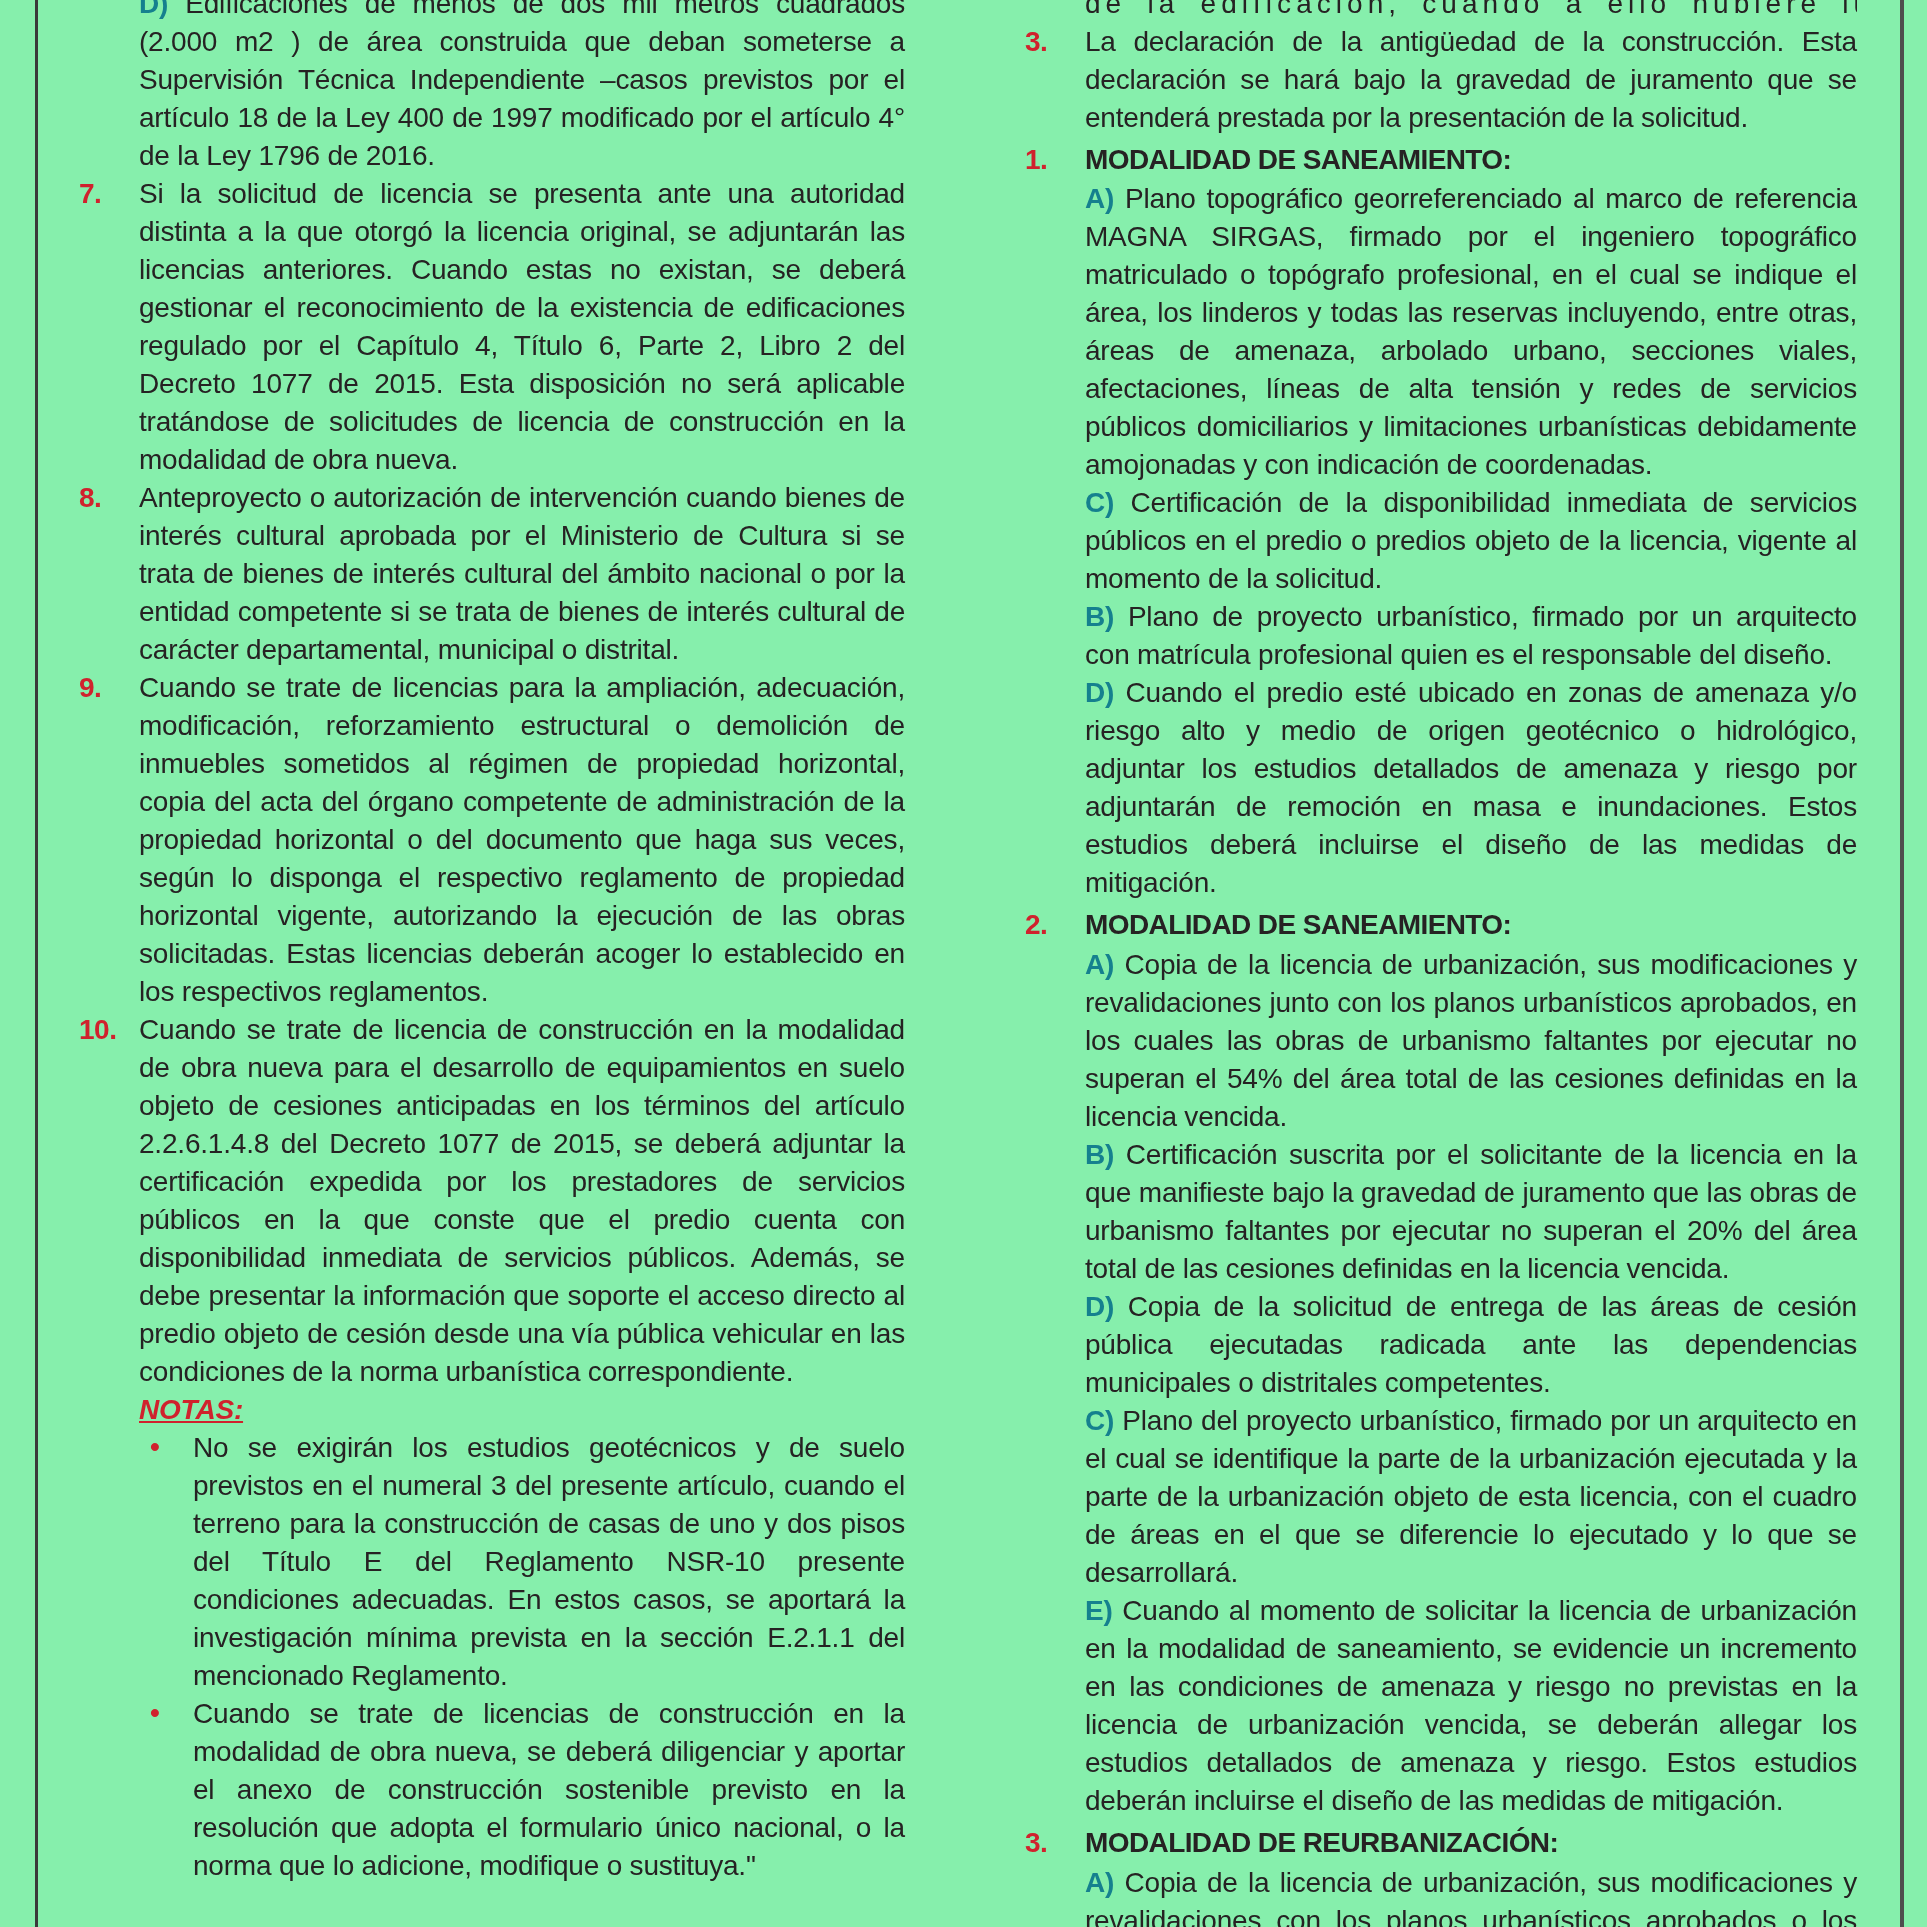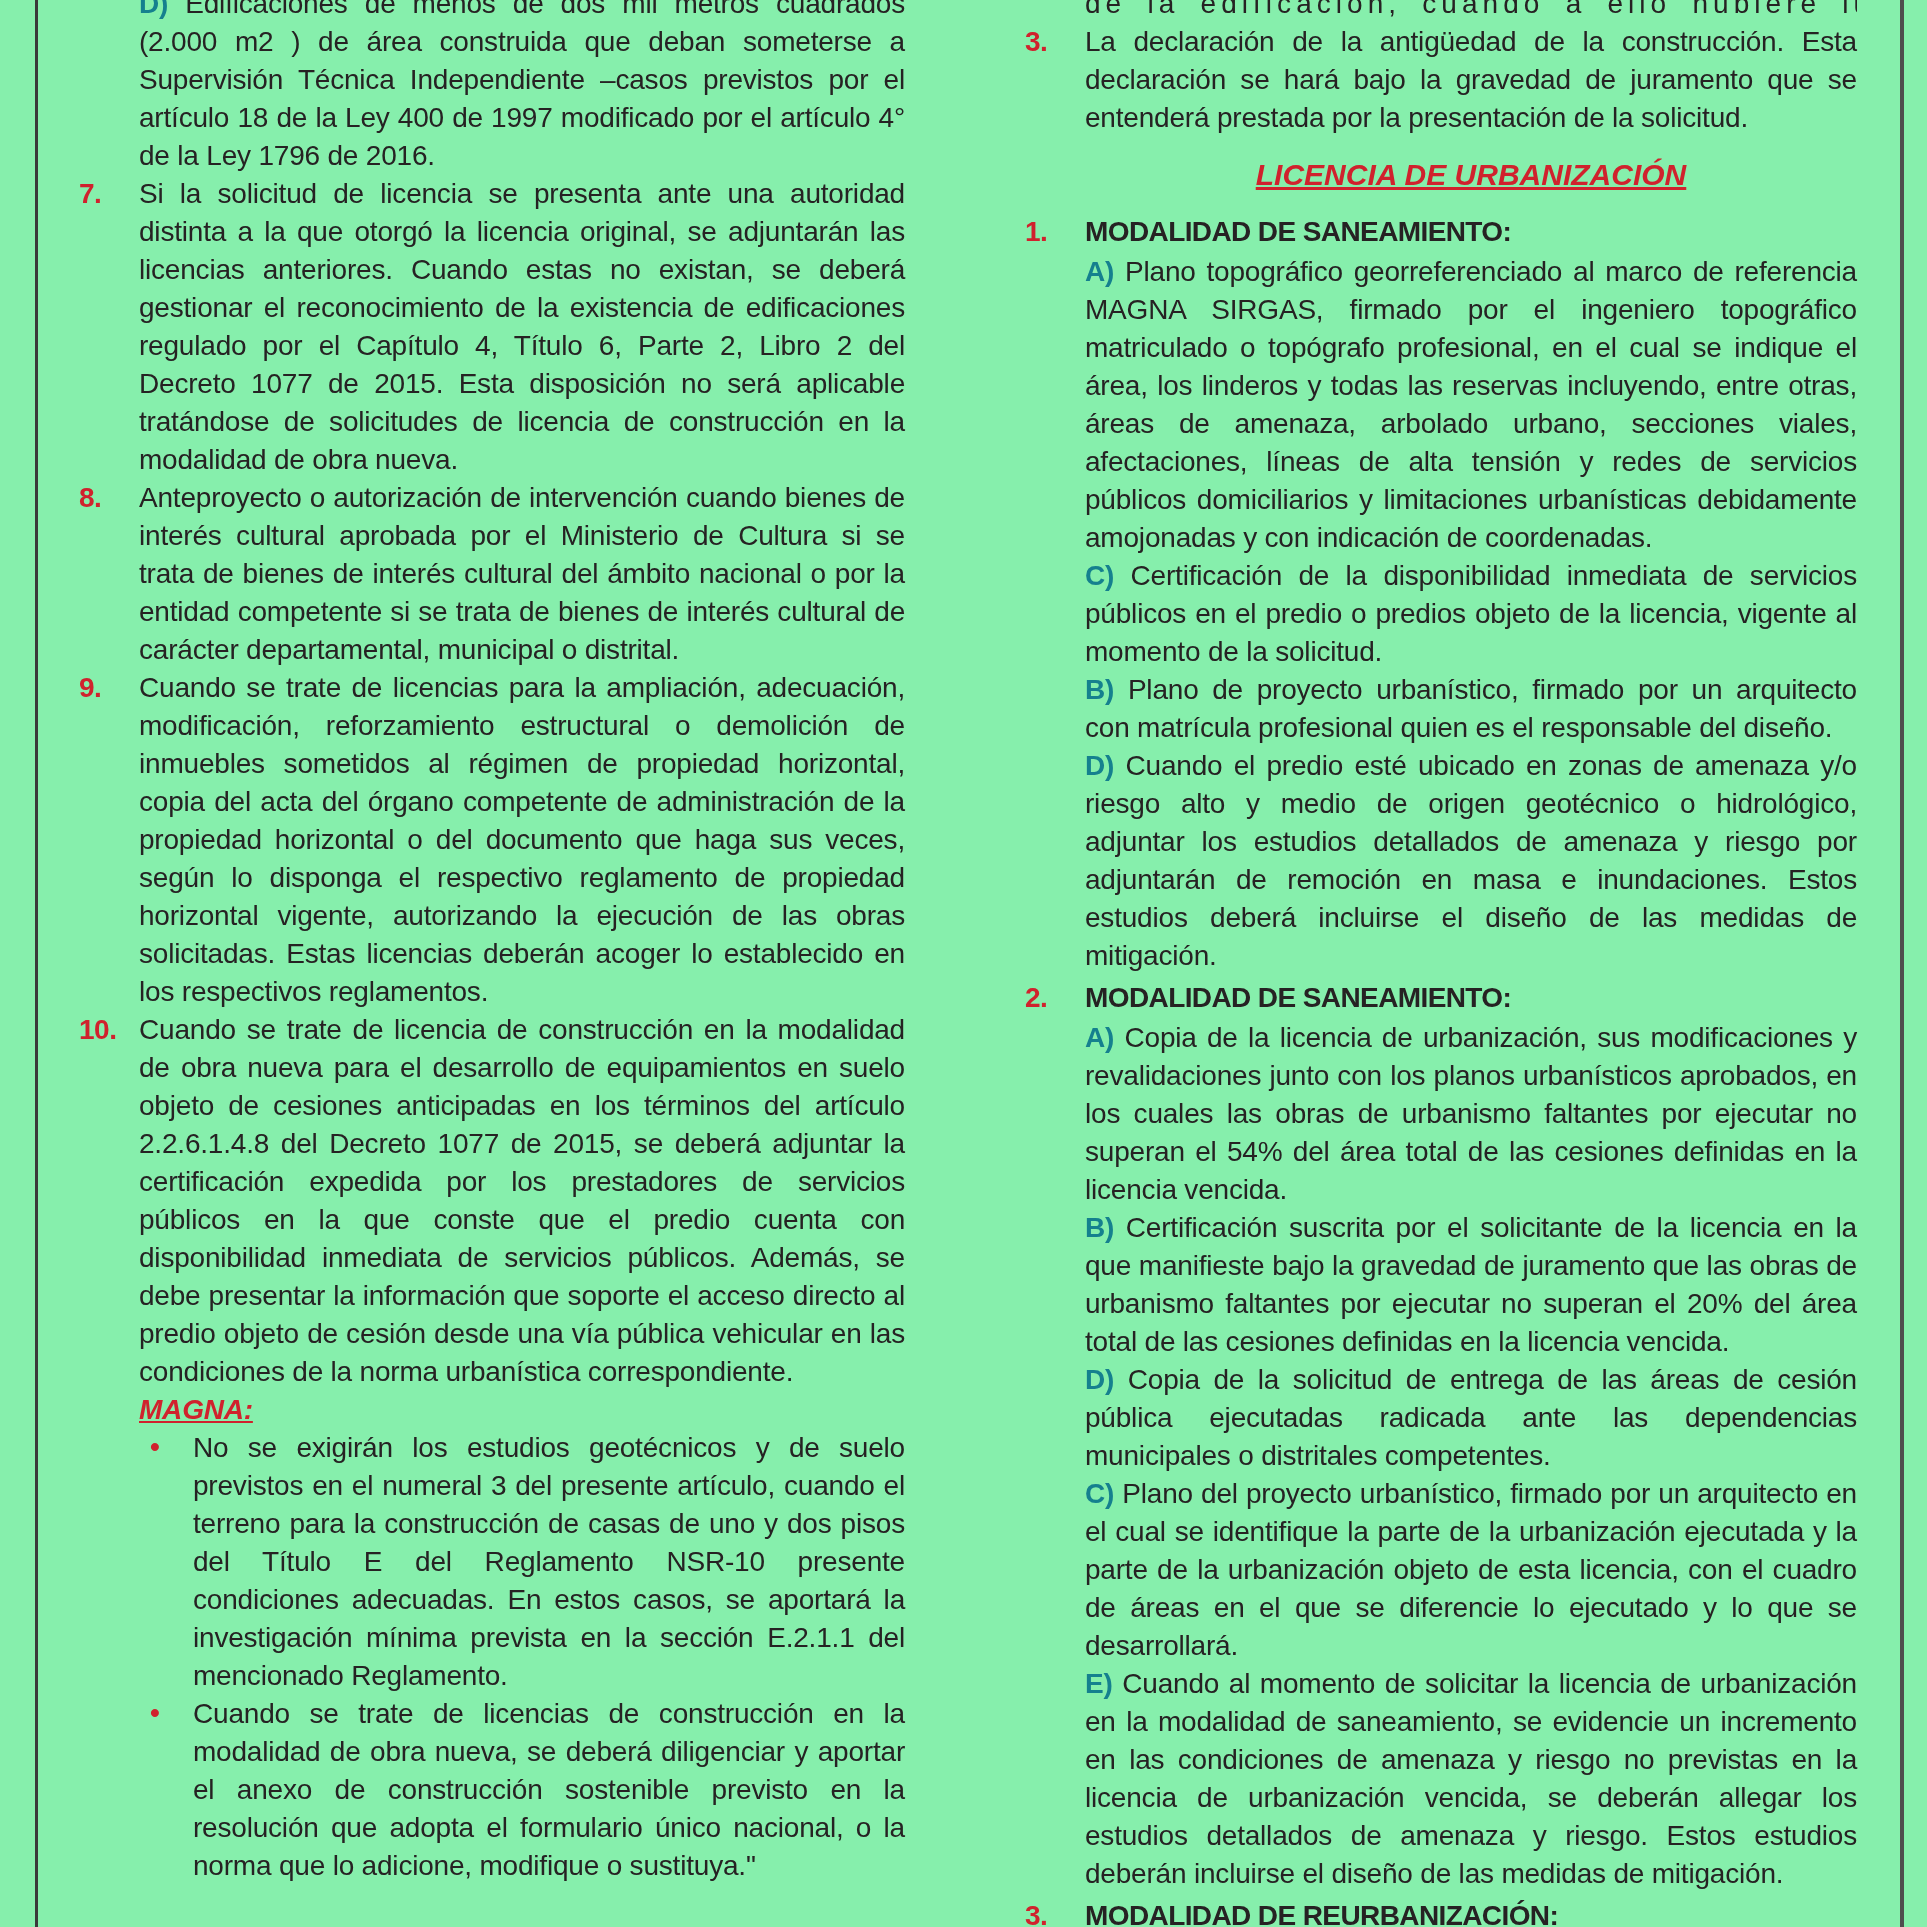--- a/index.html
+++ b/index.html
@@ -43,28 +43,27 @@
 
 <div class="page">
   <div class="vline vline-left"></div>
   <div class="vline vline-right"></div>
   <div class="col col-left" id="col-left">
       <div class="block lettered"><span class="lmark">D)</span> <span class="txt">Edificaciones de menos de dos mil metros cuadrados (2.000 m2 ) de área construida que deban someterse a Supervisión Técnica Independiente –casos previstos por el artículo 18 de la Ley 400 de 1997 modificado por el artículo 4° de la Ley 1796 de 2016.</span></div>
       <div class="block numbered"><span class="nmark">7.</span><span class="txt">Si la solicitud de licencia se presenta ante una autoridad distinta a la que otorgó la licencia original, se adjuntarán las licencias anteriores. Cuando estas no existan, se deberá gestionar el reconocimiento de la existencia de edificaciones regulado por el Capítulo 4, Título 6, Parte 2, Libro 2 del Decreto 1077 de 2015. Esta disposición no será aplicable tratándose de solicitudes de licencia de construcción en la modalidad de obra nueva.</span></div>
       <div class="block numbered"><span class="nmark">8.</span><span class="txt">Anteproyecto o autorización de intervención cuando bienes de interés cultural aprobada por el Ministerio de Cultura si se trata de bienes de interés cultural del ámbito nacional o por la entidad competente si se trata de bienes de interés cultural de carácter departamental, municipal o distrital.</span></div>
       <div class="block numbered"><span class="nmark">9.</span><span class="txt">Cuando se trate de licencias para la ampliación, adecuación, modificación, reforzamiento estructural o demolición de inmuebles sometidos al régimen de propiedad horizontal, copia del acta del órgano competente de administración de la propiedad horizontal o del documento que haga sus veces, según lo disponga el respectivo reglamento de propiedad horizontal vigente, autorizando la ejecución de las obras solicitadas. Estas licencias deberán acoger lo establecido en los respectivos reglamentos.</span></div>
       <div class="block numbered"><span class="nmark">10.</span><span class="txt">Cuando se trate de licencia de construcción en la modalidad de obra nueva para el desarrollo de equipamientos en suelo objeto de cesiones anticipadas en los términos del artículo 2.2.6.1.4.8 del Decreto 1077 de 2015, se deberá adjuntar la certificación expedida por los prestadores de servicios públicos en la que conste que el predio cuenta con disponibilidad inmediata de servicios públicos. Además, se debe presentar la información que soporte el acceso directo al predio objeto de cesión desde una vía pública vehicular en las condiciones de la norma urbanística correspondiente.</span></div>
-      <div class="block notas"><span class="txt">MAGNA:</span></div>
+      <div class="block notas"><span class="txt">NOTAS:</span></div>
       <div class="block bullet"><span class="dot">•</span><span class="txt">No se exigirán los estudios geotécnicos y de suelo previstos en el numeral 3 del presente artículo, cuando el terreno para la construcción de casas de uno y dos pisos del Título E del Reglamento NSR-10 presente condiciones adecuadas. En estos casos, se aportará la investigación mínima prevista en la sección E.2.1.1 del mencionado Reglamento.</span></div>
       <div class="block bullet"><span class="dot">•</span><span class="txt">Cuando se trate de licencias de construcción en la modalidad de obra nueva, se deberá diligenciar y aportar el anexo de construcción sostenible previsto en la resolución que adopta el formulario único nacional, o la norma que lo adicione, modifique o sustituya."</span></div>
     </div>
   <div class="col col-right" id="col-right">
       <div class="block cutline"><span class="txt">de la edificación, cuando a ello hubiere lugar.</span></div>
       <div class="block numbered"><span class="nmark">3.</span><span class="txt">La declaración de la antigüedad de la construcción. Esta declaración se hará bajo la gravedad de juramento que se entenderá prestada por la presentación de la solicitud.</span></div>
-      <div class="block center-heading"><span class="txt">LICENCIA DE URBANIZACIÓN</span></div>
       <div class="block bold-numbered"><span class="nmark">1.</span><span class="txt">MODALIDAD DE SANEAMIENTO:</span></div>
       <div class="block lettered"><span class="lmark">A)</span> <span class="txt">Plano topográfico georreferenciado al marco de referencia MAGNA SIRGAS, firmado por el ingeniero topográfico matriculado o topógrafo profesional, en el cual se indique el área, los linderos y todas las reservas incluyendo, entre otras, áreas de amenaza, arbolado urbano, secciones viales, afectaciones, líneas de alta tensión y redes de servicios públicos domiciliarios y limitaciones urbanísticas debidamente amojonadas y con indicación de coordenadas.</span></div>
       <div class="block lettered"><span class="lmark">C)</span> <span class="txt">Certificación de la disponibilidad inmediata de servicios públicos en el predio o predios objeto de la licencia, vigente al momento de la solicitud.</span></div>
       <div class="block lettered"><span class="lmark">B)</span> <span class="txt">Plano de proyecto urbanístico, firmado por un arquitecto con matrícula profesional quien es el responsable del diseño.</span></div>
       <div class="block lettered"><span class="lmark">D)</span> <span class="txt">Cuando el predio esté ubicado en zonas de amenaza y/o riesgo alto y medio de origen geotécnico o hidrológico, adjuntar los estudios detallados de amenaza y riesgo por adjuntarán de remoción en masa e inundaciones.  Estos estudios deberá incluirse el diseño de las medidas de mitigación.</span></div>
       <div class="block bold-numbered"><span class="nmark">2.</span><span class="txt">MODALIDAD DE SANEAMIENTO:</span></div>
       <div class="block lettered"><span class="lmark">A)</span> <span class="txt">Copia de la licencia de urbanización, sus modificaciones y revalidaciones junto con los planos urbanísticos aprobados, en los cuales las obras de urbanismo faltantes por ejecutar no superan el 54% del área total de las cesiones definidas en la licencia vencida.</span></div>
       <div class="block lettered"><span class="lmark">B)</span> <span class="txt">Certificación suscrita por el solicitante de la licencia en la que manifieste bajo la gravedad de juramento que las obras de urbanismo faltantes por ejecutar no superan el 20% del área total de las cesiones definidas en la licencia vencida.</span></div>
       <div class="block lettered"><span class="lmark">D)</span> <span class="txt">Copia de la solicitud de entrega de las áreas de cesión pública ejecutadas radicada ante las dependencias municipales o distritales competentes.</span></div>
       <div class="block lettered"><span class="lmark">C)</span> <span class="txt">Plano del proyecto urbanístico, firmado por un arquitecto en el cual se identifique la parte de la urbanización ejecutada y la parte de la urbanización objeto de esta licencia, con el cuadro de áreas en el que se diferencie lo ejecutado y lo que se desarrollará.</span></div>

